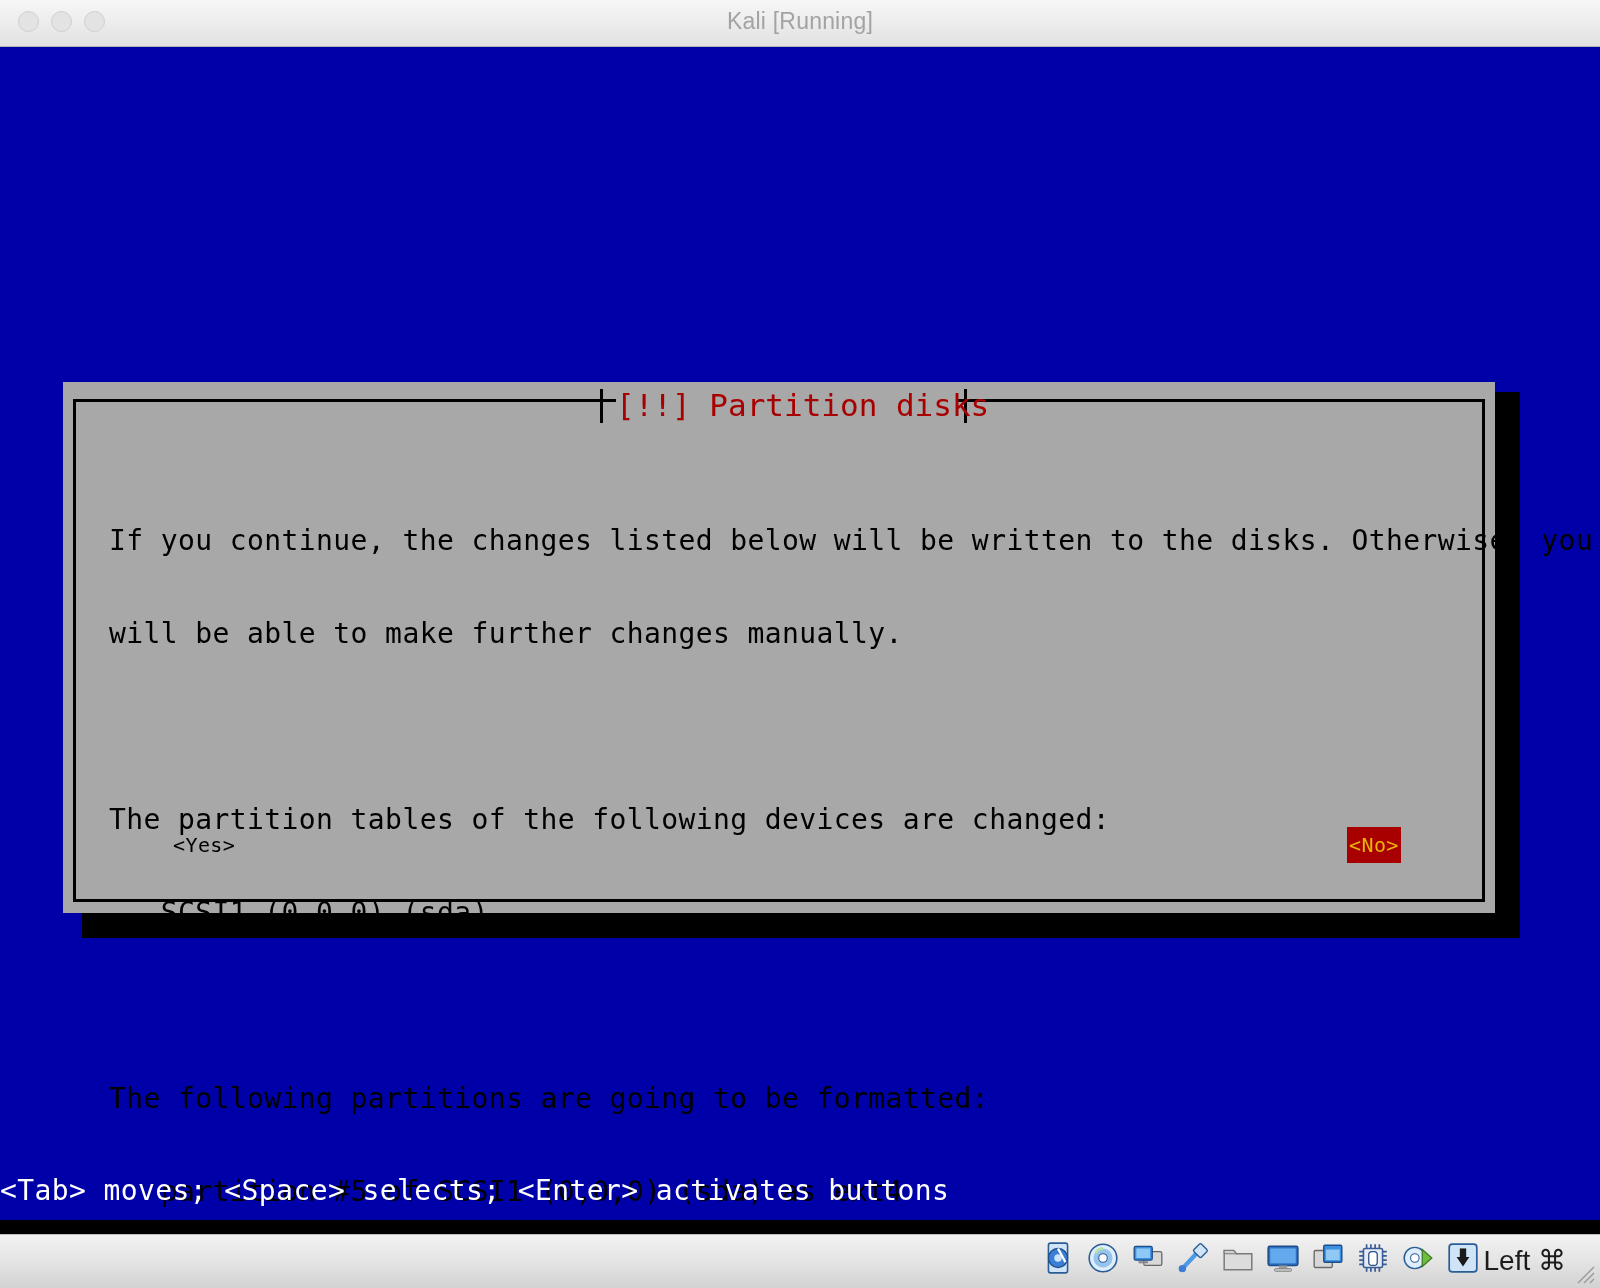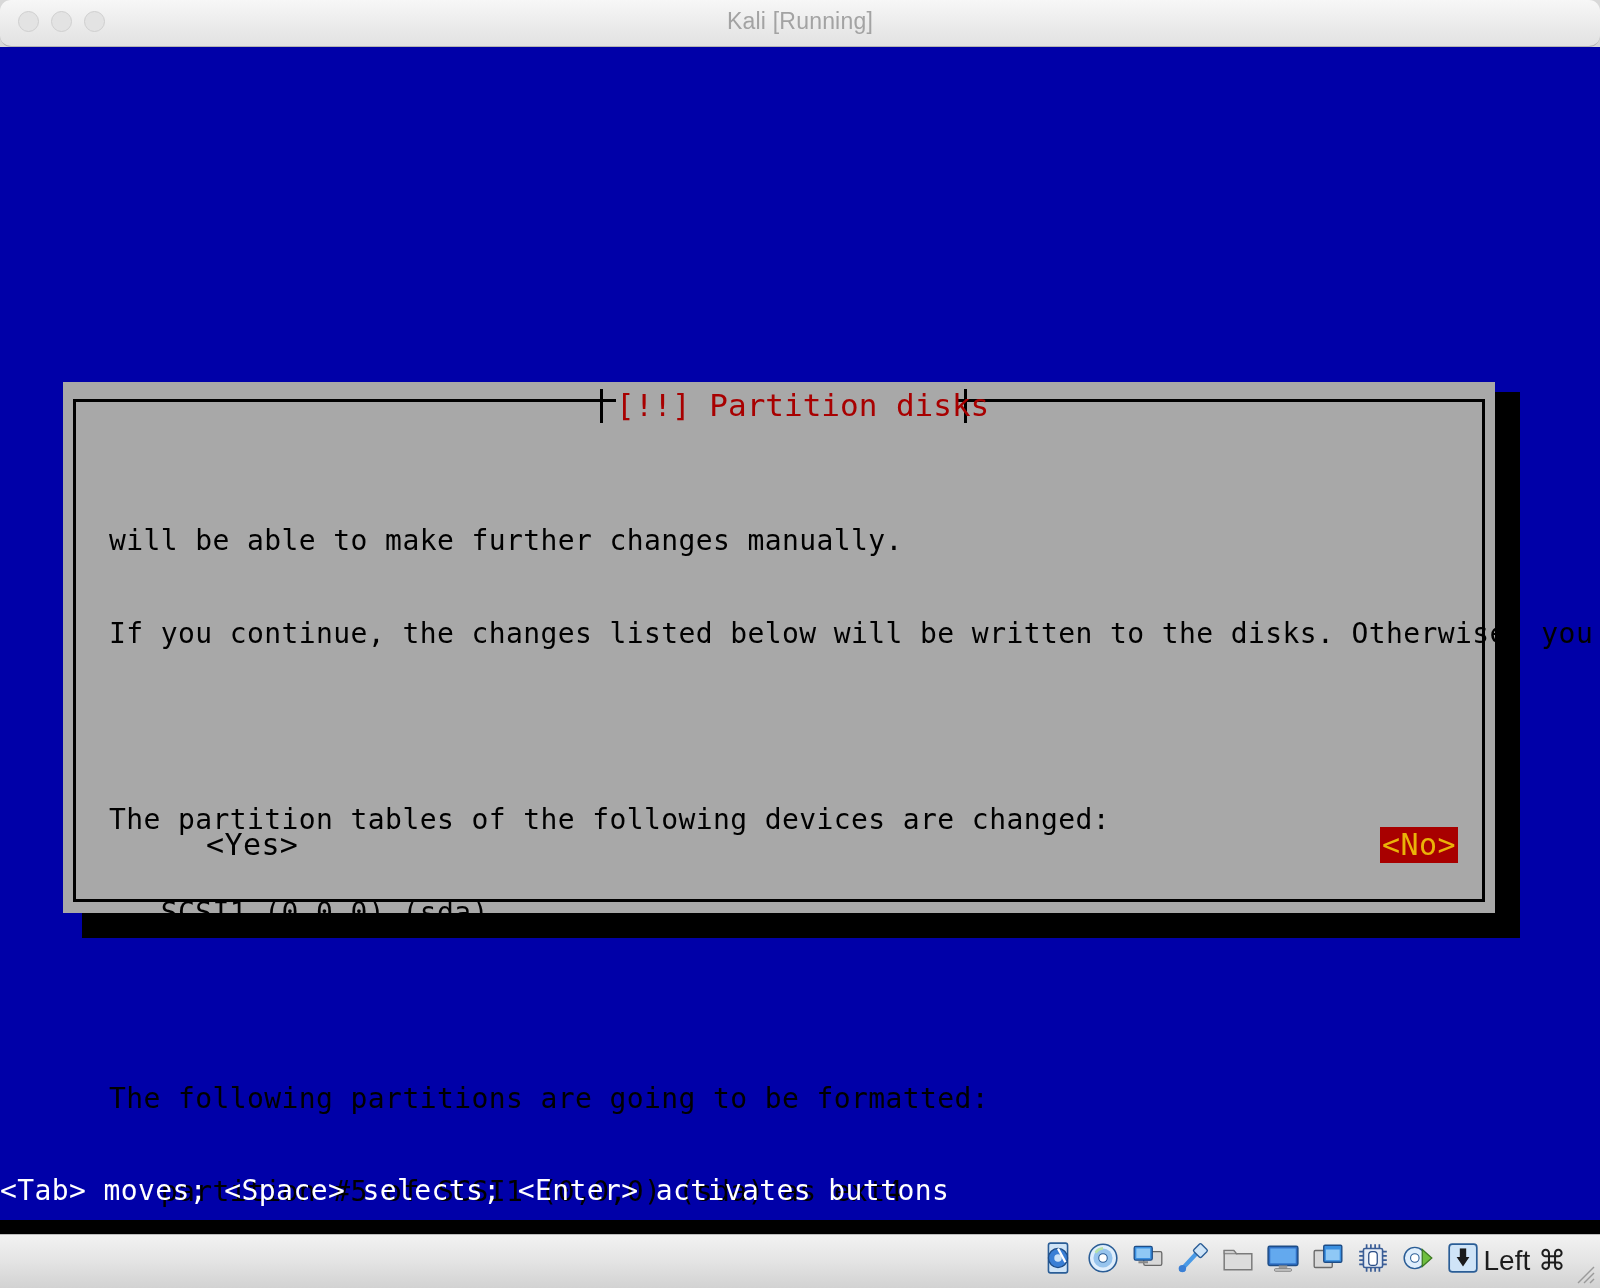--- a/index.html
+++ b/index.html
@@ -26,21 +26,20 @@
 
   
   .titlebar {
     position: absolute;
     left: 0; top: 0;
     width: 1600px;
     height: 47px;
     background: linear-gradient(to bottom, #f7f7f7 0%, #ebebeb 55%, #e2e2e2 100%);
     border-bottom: 1px solid #b4b4b4;
     box-sizing: border-box;
-    border-radius: 11px;
   }
   .traffic-lights {
     position: absolute;
     left: 18px;
     top: 11px;
     display: flex;
     gap: 12px;
   }
   .light {
     width: 21px;
@@ -153,26 +152,25 @@
   
   .buttons-row {
     position: absolute;
     left: 33px;
     top: 425px;
     width: 1360px;
     height: 36px;
   }
   .btn {
     position: absolute;
-    font-size: 30px;
+    font-size: 20px;
     line-height: 36px;
     white-space: pre;
     letter-spacing: 0.4px;
     padding: 0 2px;
-    margin-left: 33px;
   }
   .btn-yes {
     left: 62px;
     top: 0;
     color: #000000;
     background: transparent;
   }
   .btn-no {
     left: 1238px;
     top: 0;
@@ -264,22 +262,22 @@
     <div class="dialog-shadow"></div>
 
     <div class="dialog">
       <div class="dialog-inner">
         <div class="title-gap"></div>
         <div class="title-tick left"></div>
         <div class="title-tick right"></div>
         <div class="dialog-title">[!!] Partition disks</div>
 
         <div class="dialog-body">
+          <div class="line">If you continue, the changes listed below will be written to the disks. Otherwise, you</div>
           <div class="line">will be able to make further changes manually.</div>
-          <div class="line">If you continue, the changes listed below will be written to the disks. Otherwise, you</div>
           <div class="line blank"></div>
           <div class="line">The partition tables of the following devices are changed:</div>
           <div class="line">   SCSI1 (0,0,0) (sda)</div>
           <div class="line blank"></div>
           <div class="line">The following partitions are going to be formatted:</div>
           <div class="line">   partition #5 of SCSI1 (0,0,0) (sda) as ext4</div>
           
           
           
         </div>

